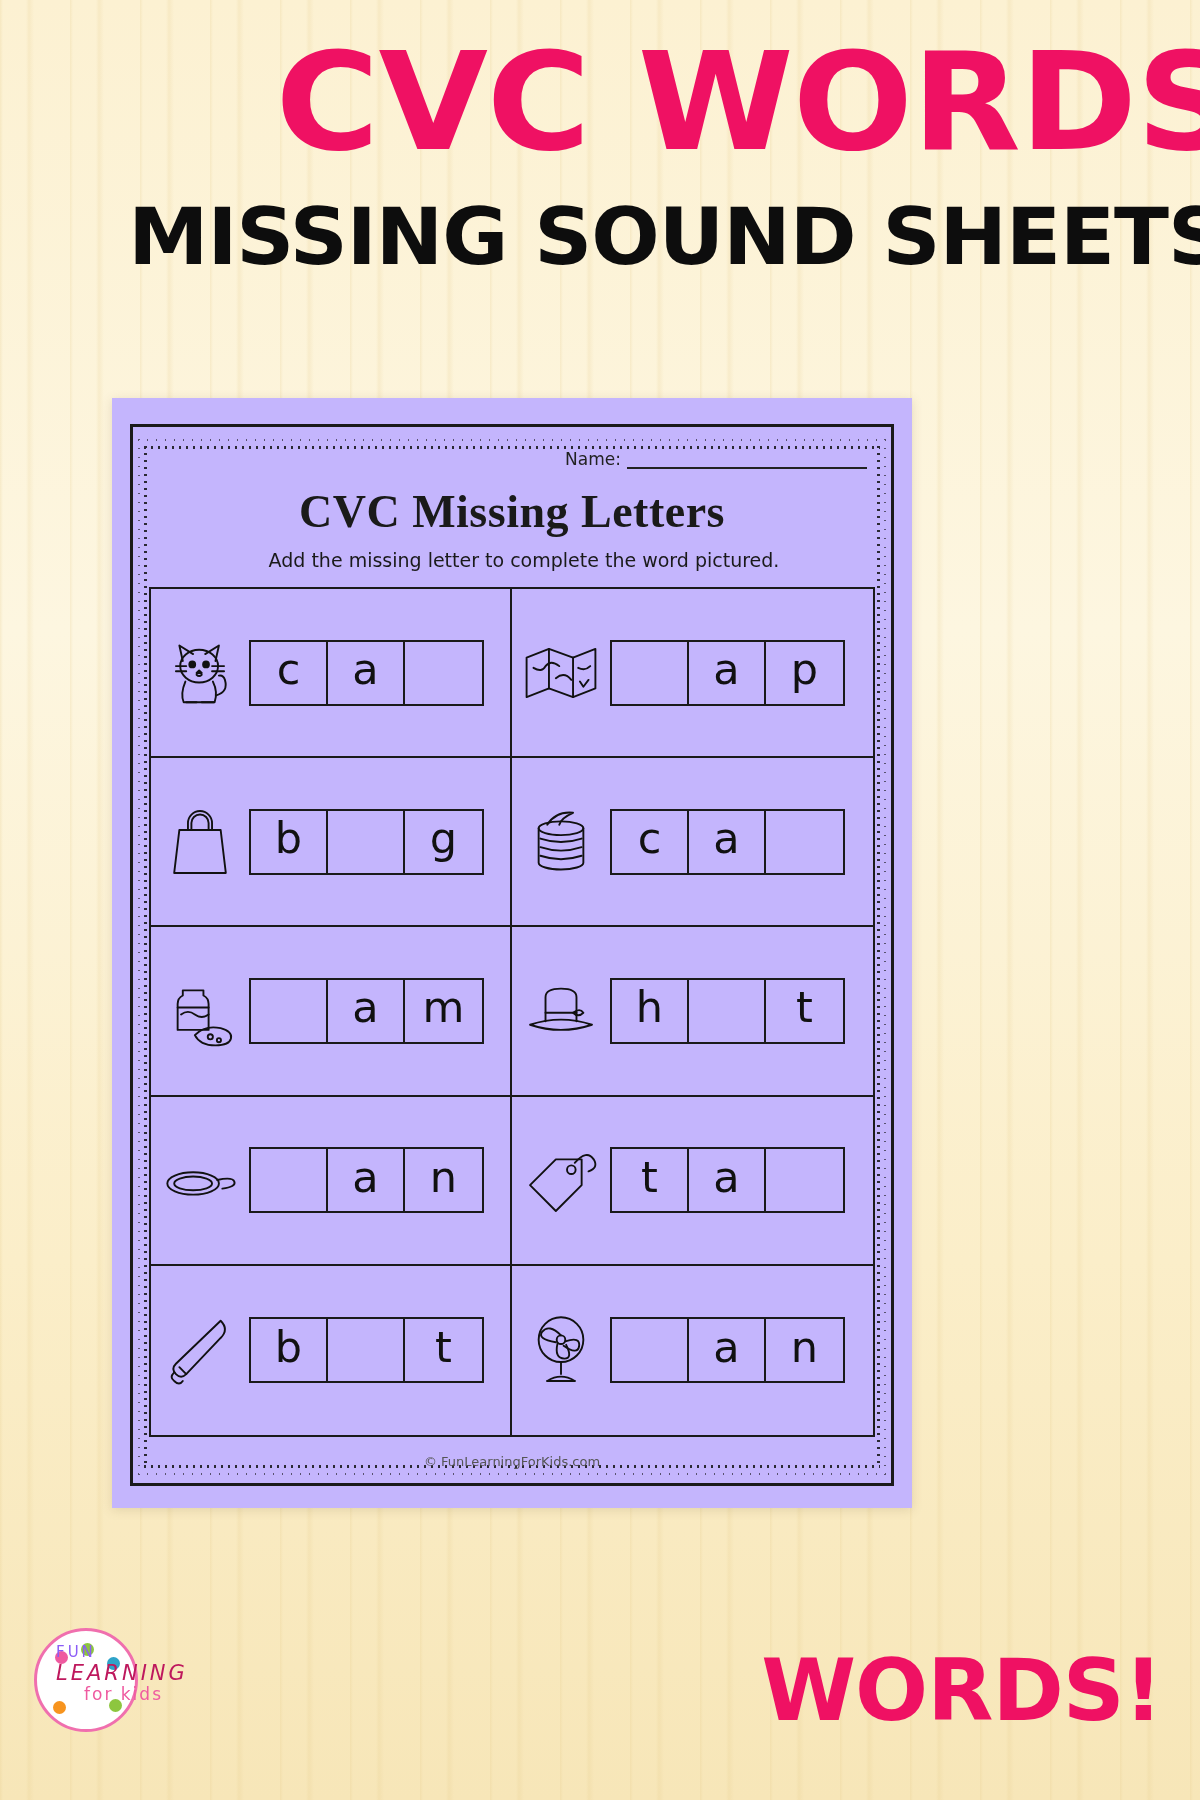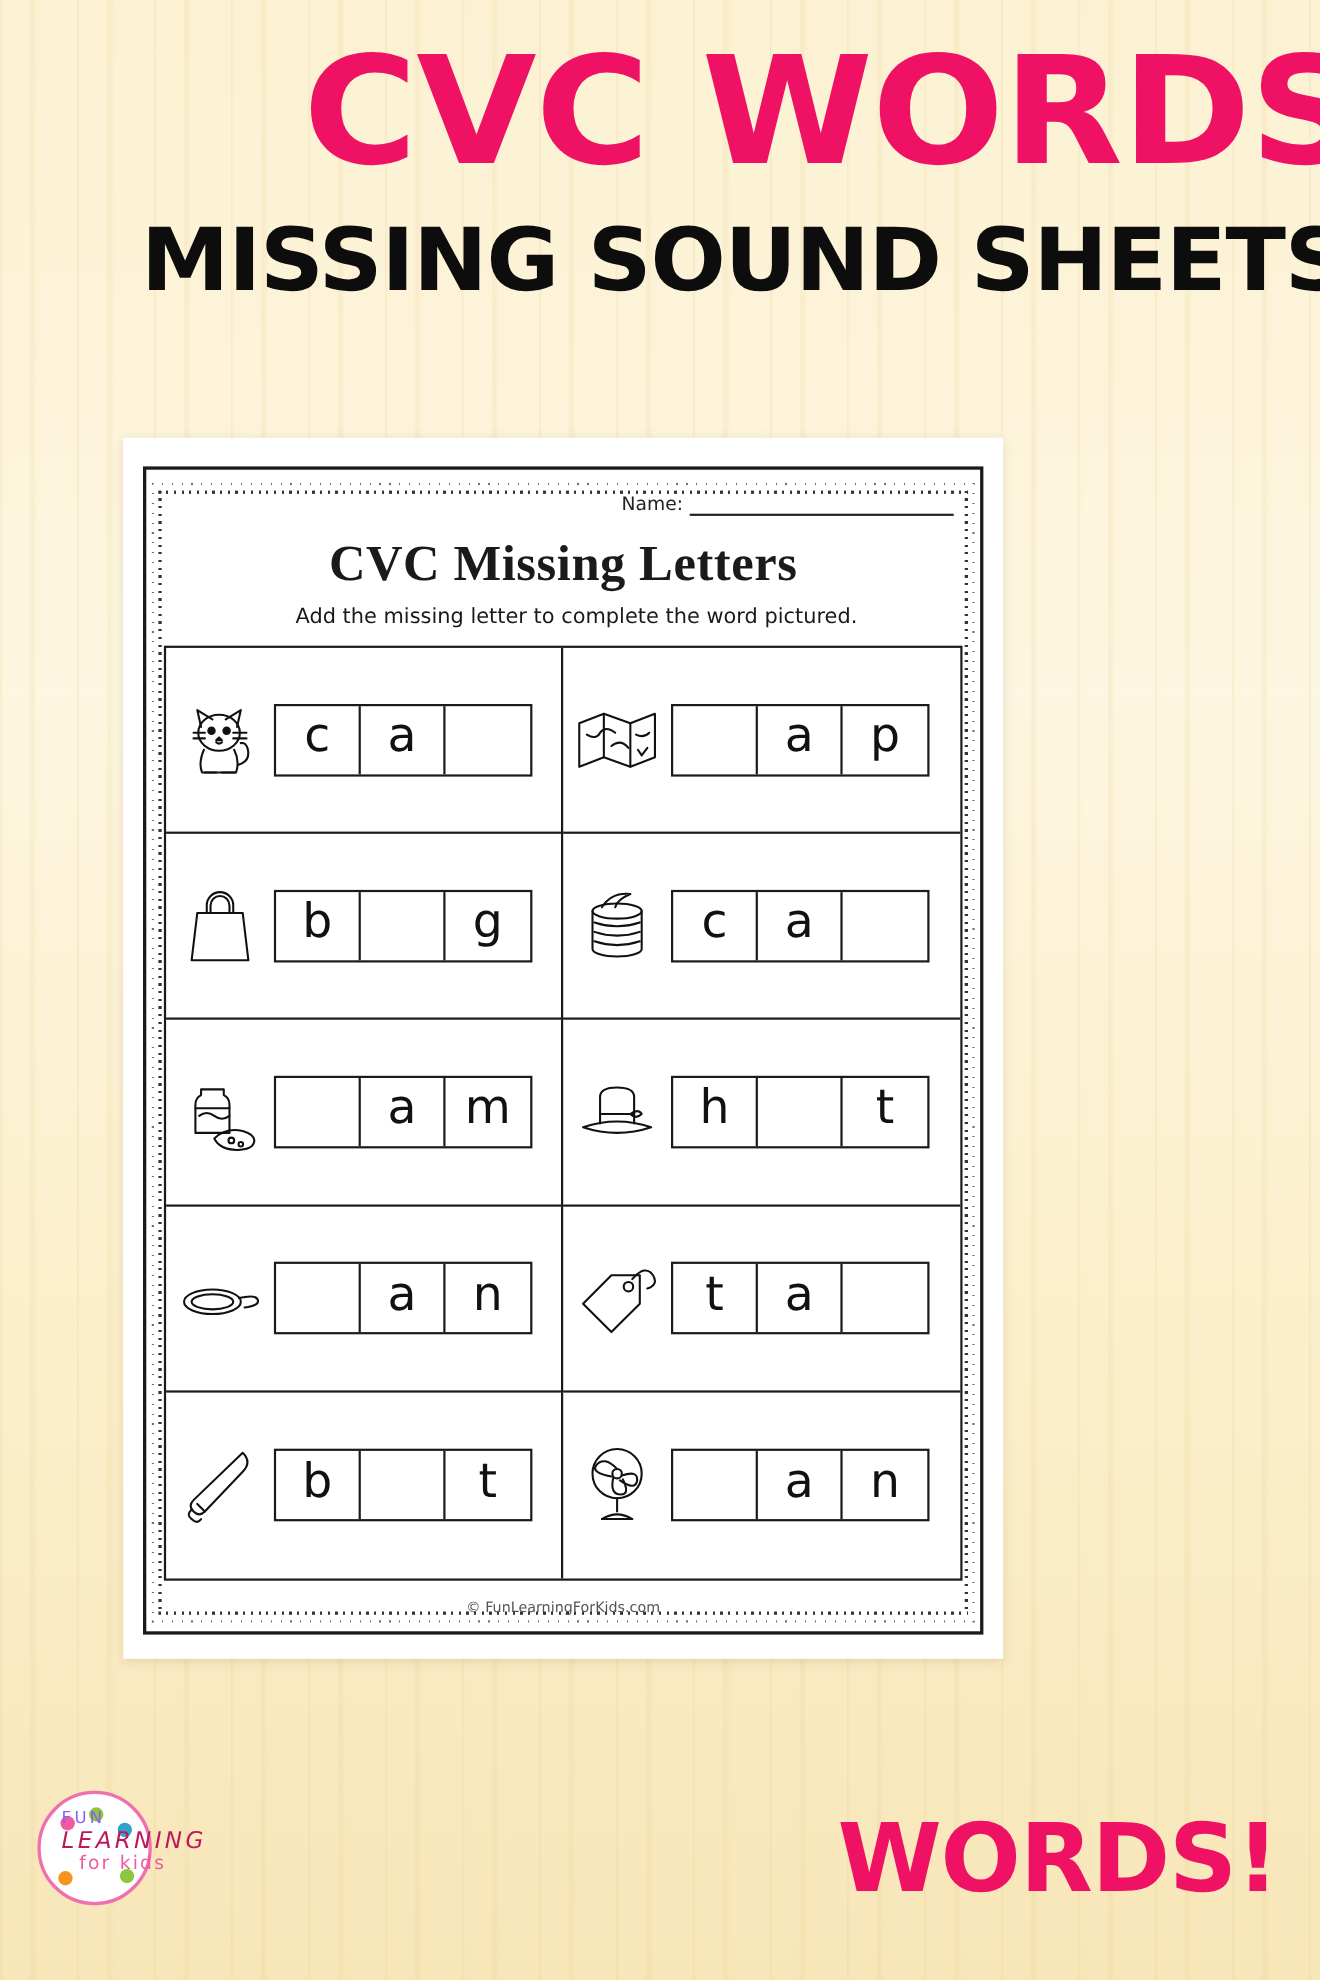--- a/index.html
+++ b/index.html
@@ -58,21 +58,21 @@
     transform: scaleX(1.02);
   }
 
   
   .paper {
     position: absolute;
     left: 112px;
     top: 398px;
     width: 800px;
     height: 1110px;
-    background: #ffffff;
+    background: #c4b5fd;
     box-shadow: 0 2px 10px rgba(120,100,60,0.18);
   }
   .paper-inner {
     position: absolute;
     left: 18px;
     top: 26px;
     right: 18px;
     bottom: 22px;
     border: 3px solid #1a1a1a;
   }
@@ -234,21 +234,21 @@
   .logo-text {
     position: absolute;
     left: 22px;
     top: 26px;
     width: 190px;
     font-family: "DejaVu Sans", sans-serif;
     line-height: 1.15;
   }
   .logo-l1 { font-size: 15px; letter-spacing: 3px; color: #8b5cf6; }
   .logo-l2 { font-size: 21px; letter-spacing: 3px; color: #be185d; font-style: italic; }
-  .logo-l3 { font-size: 17px; letter-spacing: 2px; color: #ef5aa0; margin-left: 16px; }
+  .logo-l3 { font-size: 17px; letter-spacing: 2px; color: #ef5aa0; margin-left: 28px; }
 
   .free {
     position: absolute;
     right: 38px;
     bottom: 60px;
     font-family: "DejaVu Sans", sans-serif;
     font-weight: 700;
     font-size: 86px;
     color: #ef1163;
     letter-spacing: -1px;

